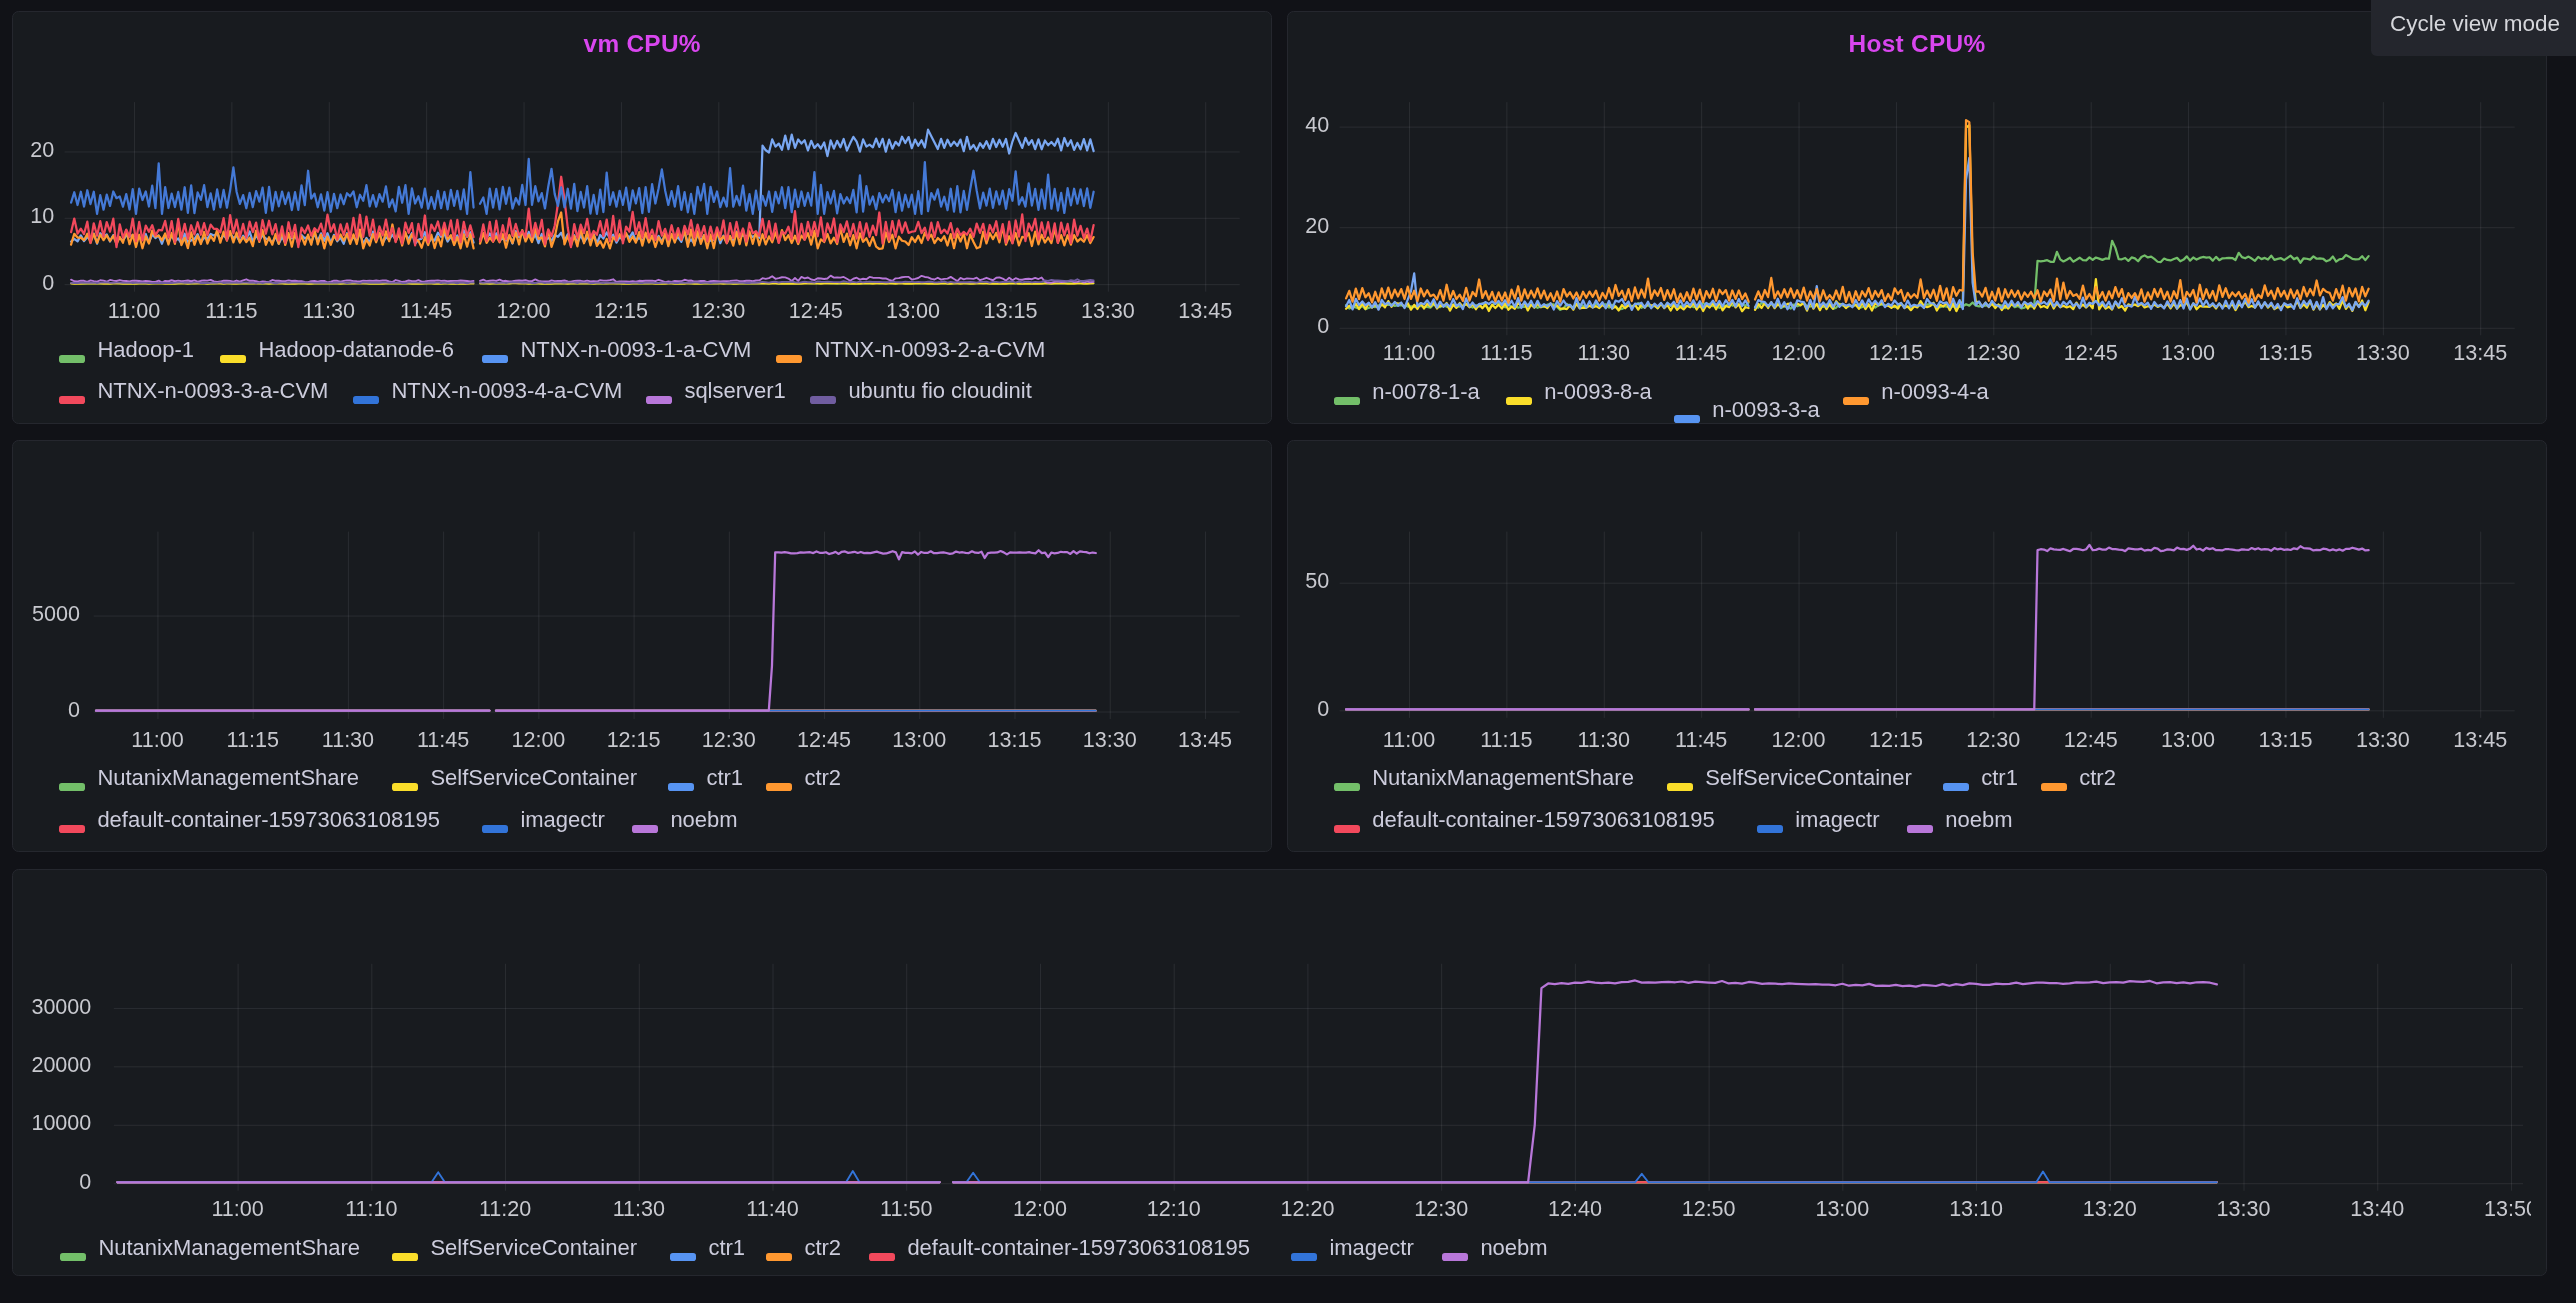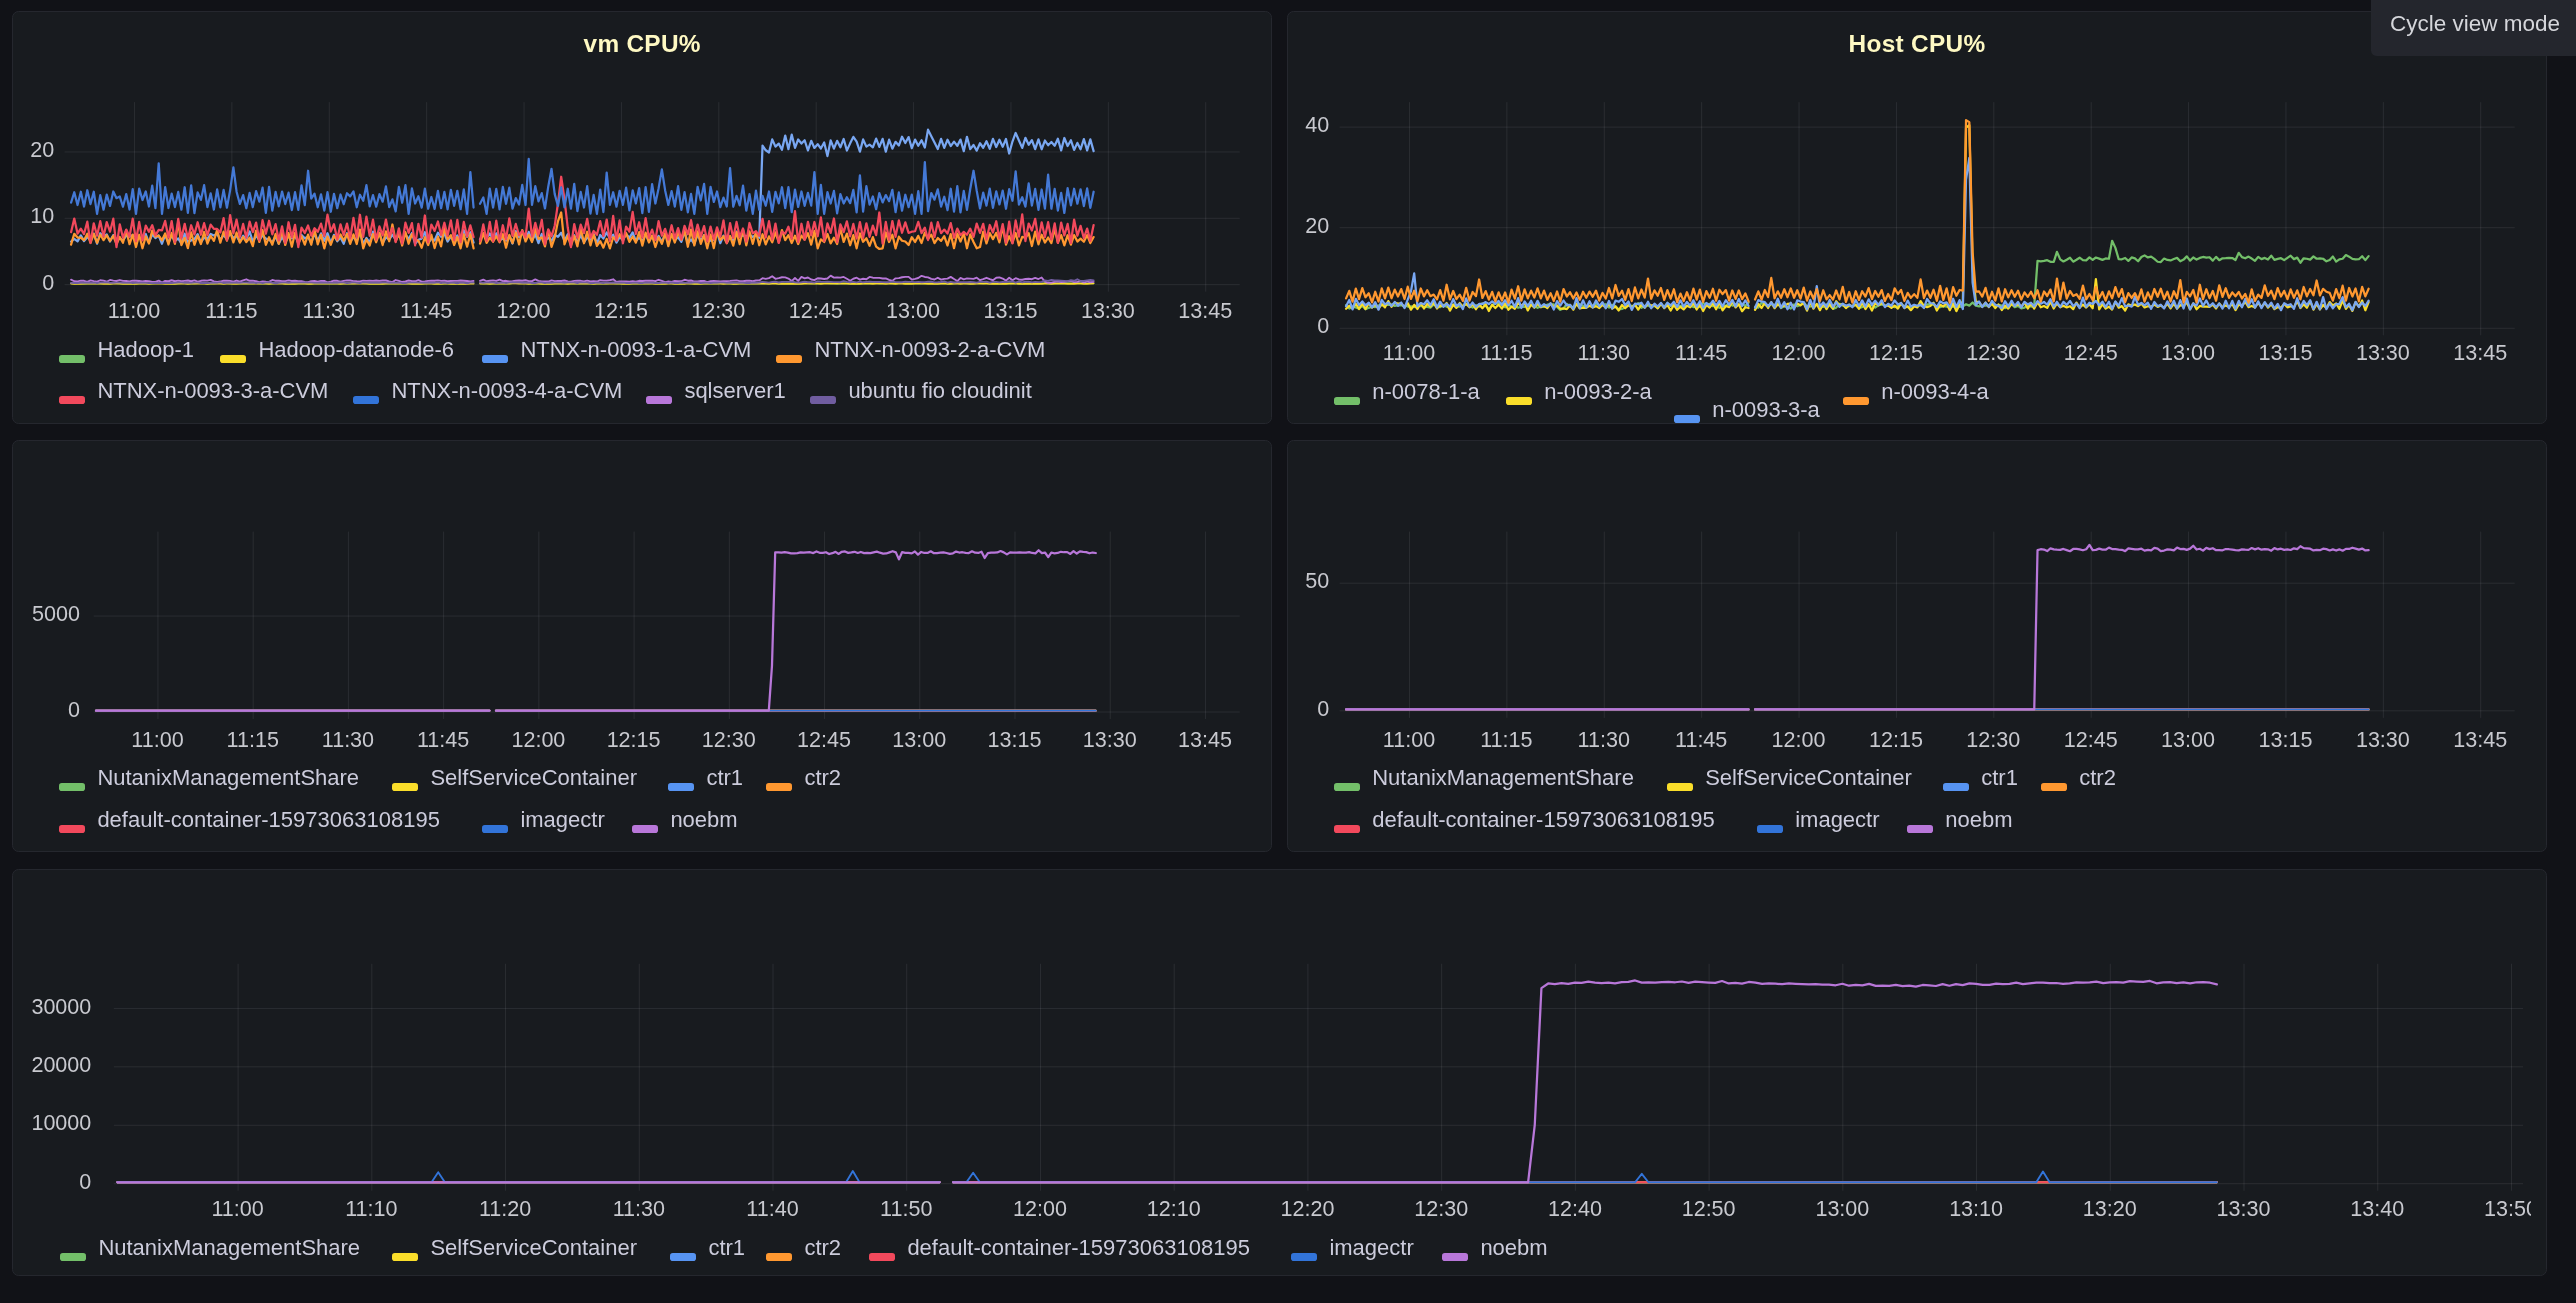--- a/index.html
+++ b/index.html
@@ -1,18 +1,18 @@
 <!DOCTYPE html>
 <html style="font-size:15px"><head><meta charset="utf-8">
 <style>
 html,body{margin:0;padding:0;width:2576px;height:1304px;background:#111217;overflow:hidden;
 font-family:"Liberation Sans",sans-serif;}
 .panel{position:absolute;background:#181b1f;border:0.9px solid #25272e;border-radius:6.6px;box-sizing:border-box;}
 .ptitle{position:absolute;left:0;right:0;top:19.7px;text-align:center;font-size:24.4px;font-weight:700;
-color:#fef9c3;letter-spacing:0.3px;line-height:24.4px;}
+color:#d946ef;letter-spacing:0.3px;line-height:24.4px;}
 .li{position:absolute;display:flex;align-items:flex-end;height:28px;white-space:nowrap;}
 .lm{display:inline-block;width:26px;height:8.4px;border-radius:2.8px;margin-right:12.2px;flex:none;}
 .lt{font-size:22px;color:#ccccdc;}
 svg{position:absolute;left:0;top:0;}
 .ax{font-family:"Liberation Sans",sans-serif;font-size:23px;fill:#c8c9cf;}
 #tooltip{position:absolute;left:2371px;top:-7.5px;height:63px;width:281px;background:#24262d;
 border-radius:5.6px;color:#d5d6db;font-size:22.5px;font-weight:500;display:flex;align-items:center;
 padding-left:19px;}
 </style></head><body>
 <div class="panel" style="left:12.2px;top:11.3px;width:1260px;height:413px">
@@ -139,21 +139,21 @@
 <path d="M61.9 305.2L65.3 297.1L68.8 308.6L72.3 294.7L75.7 305.9L79.2 294.2L82.6 304.0L86.1 299.7L89.6 309.4L93.0 298.1L96.5 308.5L99.9 294.5L103.4 305.1L106.9 293.6L110.3 305.0L113.8 295.8L117.2 303.1L120.7 295.2L124.2 305.8L127.6 292.7L131.1 305.7L134.5 297.0L138.0 308.0L141.5 294.6L144.9 303.0L148.4 296.4L151.8 302.8L155.3 301.1L158.8 306.1L162.2 296.4L165.7 307.7L169.1 290.6L172.6 306.1L176.1 297.3L179.5 305.9L183.0 301.1L186.4 307.8L189.9 293.9L193.4 307.5L196.8 298.3L200.3 302.8L203.7 285.0L207.2 304.7L210.7 297.4L214.1 306.5L217.6 298.2L221.0 308.3L224.5 298.8L228.0 307.4L231.4 298.8L234.9 309.7L238.3 295.8L241.8 305.4L245.3 292.2L248.7 307.6L252.2 295.6L255.6 305.2L259.1 296.9L262.6 304.2L266.0 294.4L269.5 305.2L272.9 296.9L276.4 306.8L279.9 299.6L283.3 307.9L286.8 297.8L290.2 308.7L293.7 295.2L297.2 303.1L300.6 298.5L304.1 305.3L307.5 298.8L311.0 306.7L314.5 298.0L317.9 304.5L321.4 297.9L324.8 303.5L328.3 296.9L331.8 307.5L335.2 299.3L338.7 305.3L342.1 294.1L345.6 305.3L349.1 290.9L352.5 302.5L356.0 297.0L359.4 306.7L362.9 295.2L366.4 308.0L369.8 293.5L373.3 305.1L376.7 295.7L380.2 304.3L383.7 284.0L387.1 305.5L390.6 296.6L394.0 302.3L397.5 294.0L401.0 306.7L404.4 296.3L407.9 305.5L411.3 295.4L414.8 309.2L418.3 300.0L421.7 308.1L425.2 298.6L428.6 307.5L432.1 294.8L435.6 306.4L439.0 295.8L442.5 308.9L445.9 297.4L449.4 304.5L452.9 294.9L456.3 307.7L459.8 295.9L463.2 300.6L466.7 296.3L470.2 307.6L473.6 296.7L477.1 305.7L480.5 296.7L484.0 306.0L487.5 299.8L490.9 308.3" fill="none" stroke="#FF9830" stroke-width="2.4" stroke-linejoin="round" stroke-linecap="round"></path>
 <path d="M497.8 306.3L501.3 297.7L504.8 306.4L508.2 296.2L511.7 303.8L515.1 283.4L518.6 305.0L522.1 297.6L525.5 304.6L529.0 295.4L532.4 303.9L535.9 294.6L539.4 304.5L542.8 296.5L546.3 305.4L549.7 293.7L553.2 307.5L556.7 297.8L560.1 305.5L563.6 295.3L567.0 307.9L570.5 296.5L574.0 306.2L577.4 301.6L580.9 306.5L584.3 296.7L587.8 306.3L591.3 292.9L594.7 308.9L598.2 298.3L601.6 309.7L605.1 297.5L608.6 306.9L612.0 297.5L615.5 303.3L618.9 294.2L622.4 305.8L625.9 297.2L629.3 303.5L632.8 296.3L636.2 307.9L639.7 300.4L643.2 307.0L646.6 294.5L650.1 300.5L653.5 296.2L657.0 307.8L660.5 299.2L663.9 304.6L667.4 300.6L670.8 304.6L674.3 285.0L677.8 304.9L681.2 296.8L684.7 304.6L688.1 295.9L691.6 307.8L695.1 291.8L698.5 306.8L702.0 294.4L705.4 309.7L708.9 293.2L712.4 302.4L715.8 296.2L719.3 296.8L722.7 115.1L726.2 117.3L729.7 256.1L733.1 297.9L736.6 297.8L740.0 303.2L743.5 293.9L747.0 307.7L750.4 298.1L753.9 307.5L757.3 294.5L760.8 308.4L764.3 295.4L767.7 304.1L771.2 296.5L774.6 303.5L778.1 297.0L781.6 306.5L785.0 298.7L788.5 303.5L791.9 298.1L795.4 305.1L798.9 296.5L802.3 308.5L805.8 297.8L809.2 302.6L812.7 295.8L816.2 308.4L819.6 284.0L823.1 306.3L826.5 288.3L830.0 305.3L833.5 297.2L836.9 302.5L840.4 300.7L843.8 305.7L847.3 291.5L850.8 306.2L854.2 300.5L857.7 306.9L861.1 292.8L864.6 305.0L868.1 298.3L871.5 307.6L875.0 297.6L878.4 305.1L881.9 293.1L885.4 303.4L888.8 295.2L892.3 309.2L895.7 299.5L899.2 304.7L902.7 299.5L906.1 306.5L909.6 295.6L913.0 308.7L916.5 298.8L920.0 306.2L923.4 295.1L926.9 303.4L930.3 294.8L933.8 305.8L937.3 298.1L940.7 308.5L944.2 297.5L947.6 305.0L951.1 285.6L954.6 309.7L958.0 298.2L961.5 303.0L964.9 296.1L968.4 309.4L971.9 290.6L975.3 306.0L978.8 295.4L982.2 305.0L985.7 297.2L989.2 307.7L992.6 291.2L996.1 303.5L999.5 294.3L1003.0 304.6L1006.5 298.7L1009.9 302.9L1013.4 298.3L1016.8 305.3L1020.3 300.3L1023.8 309.7L1027.2 295.5L1030.7 307.9L1034.1 301.1L1037.6 304.6L1041.1 291.2L1044.5 302.6L1048.0 296.9L1051.4 305.9L1054.9 294.2L1058.4 303.2L1061.8 297.1L1065.3 305.9L1068.7 295.6L1072.2 304.6L1075.7 296.6L1079.1 306.2L1082.6 293.0L1086.0 303.0L1089.5 295.1L1093.0 301.8L1096.4 286.1L1099.9 302.0L1103.3 295.0L1106.8 298.1L1110.3 299.2L1113.7 307.6L1117.2 295.3L1120.6 305.0L1124.1 291.6L1127.6 307.6L1131.0 294.1L1134.5 303.1L1137.9 294.6L1141.4 308.3L1144.9 292.9L1148.3 303.0L1151.8 294.9" fill="none" stroke="#FF9830" stroke-width="2.4" stroke-linejoin="round" stroke-linecap="round"></path>
 </svg>
 <div class="ptitle">Host CPU%</div>
 <div class="li" style="left:46px;top:365px">
       <span class="lm" style="background:#73BF69"></span>
       <span class="lt">n-0078-1-a</span>
     </div>
 <div class="li" style="left:218px;top:365px">
       <span class="lm" style="background:#FADE2A"></span>
-      <span class="lt">n-0093-2-a</span>
+      <span class="lt">n-0093-8-a</span>
     </div>
 <div class="li" style="left:386px;top:383px">
       <span class="lm" style="background:#5794F2"></span>
       <span class="lt">n-0093-3-a</span>
     </div>
 <div class="li" style="left:555px;top:365px">
       <span class="lm" style="background:#FF9830"></span>
       <span class="lt">n-0093-4-a</span>
     </div>
 </div>

